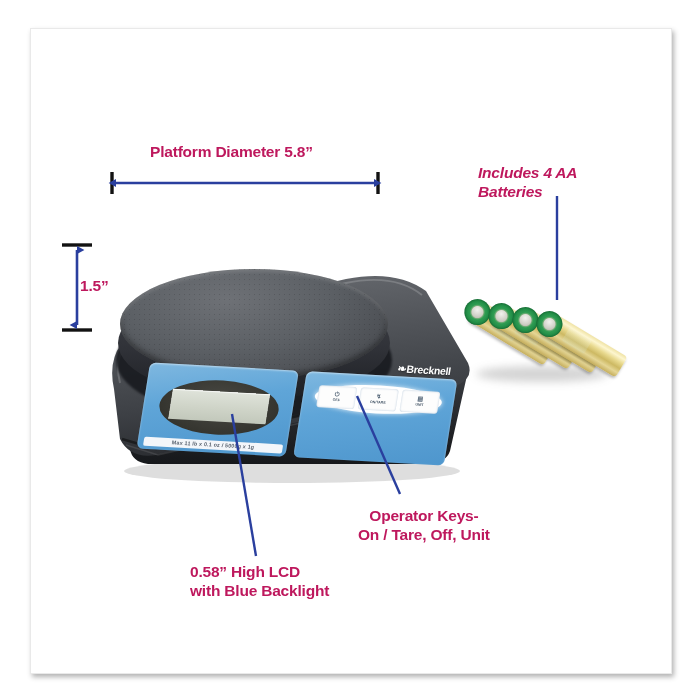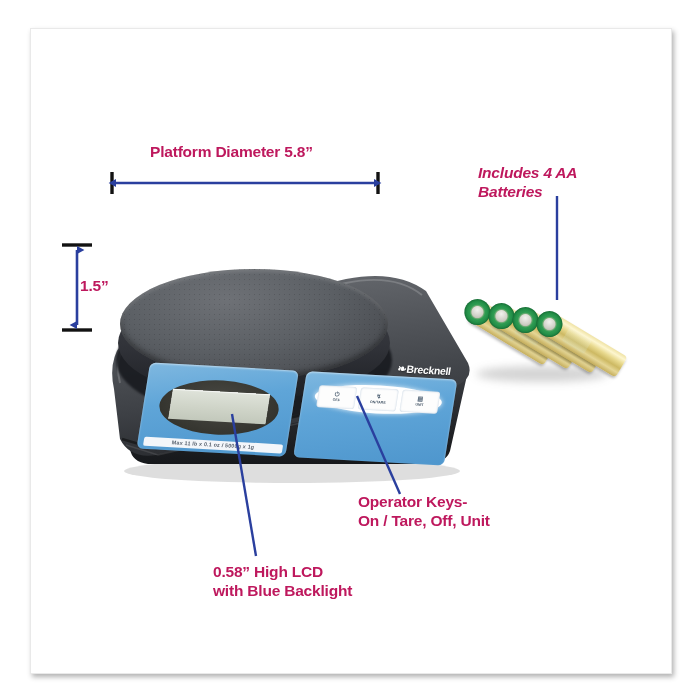--- a/index.html
+++ b/index.html
@@ -385,19 +385,19 @@
     <line x1="357" y1="396" x2="400" y2="494" stroke="#2a3f9e" stroke-width="2.4"></line>
   </svg>
 
   <div class="anno" style="left:150px; top:142px;">Platform Diameter 5.8”</div>
 
   <div class="anno" style="left:36px; top:276px;margin-left:44px;">1.5”</div>
 
   <div class="anno" style="left:478px; top:163px;font-style:italic;">Includes 4 AA
 Batteries</div>
 
-  <div class="anno" style="left:358px; top:492px;">Operator Keys-
+  <div class="anno" style="left:358px; top:506px;text-align:center;">Operator Keys-
 On / Tare, Off, Unit</div>
 
-  <div class="anno" style="left:190px; top:562px;margin-left:23px;">0.58” High LCD
+  <div class="anno" style="left:190px; top:562px;">0.58” High LCD
 with Blue Backlight</div>
 
 </div>
 
 </body></html>

